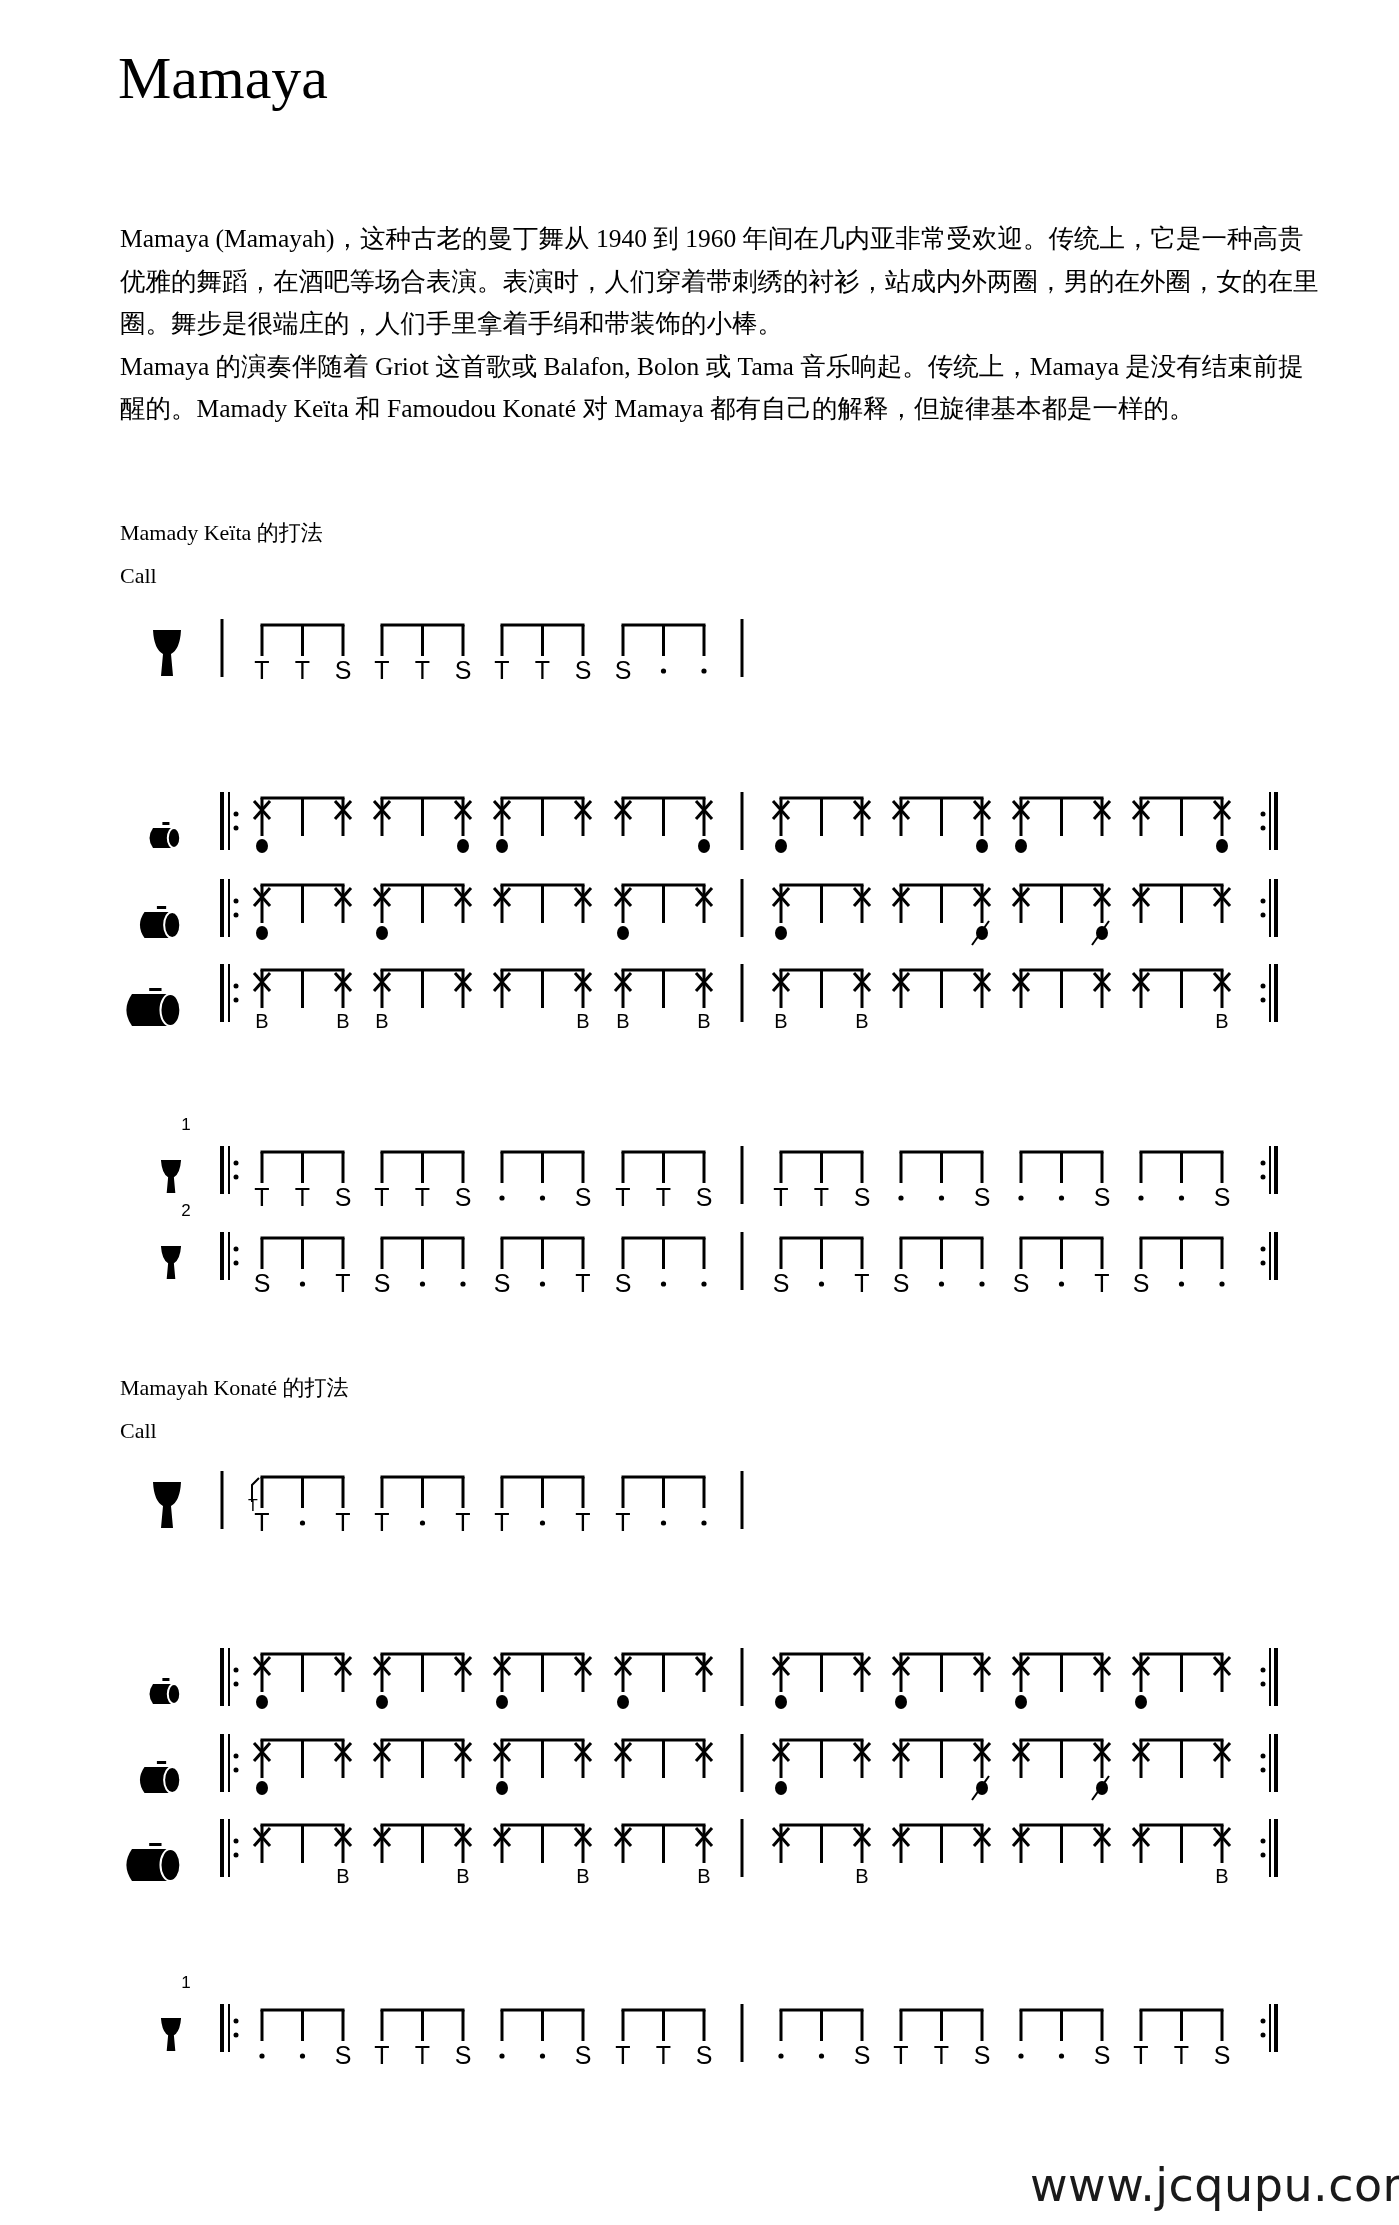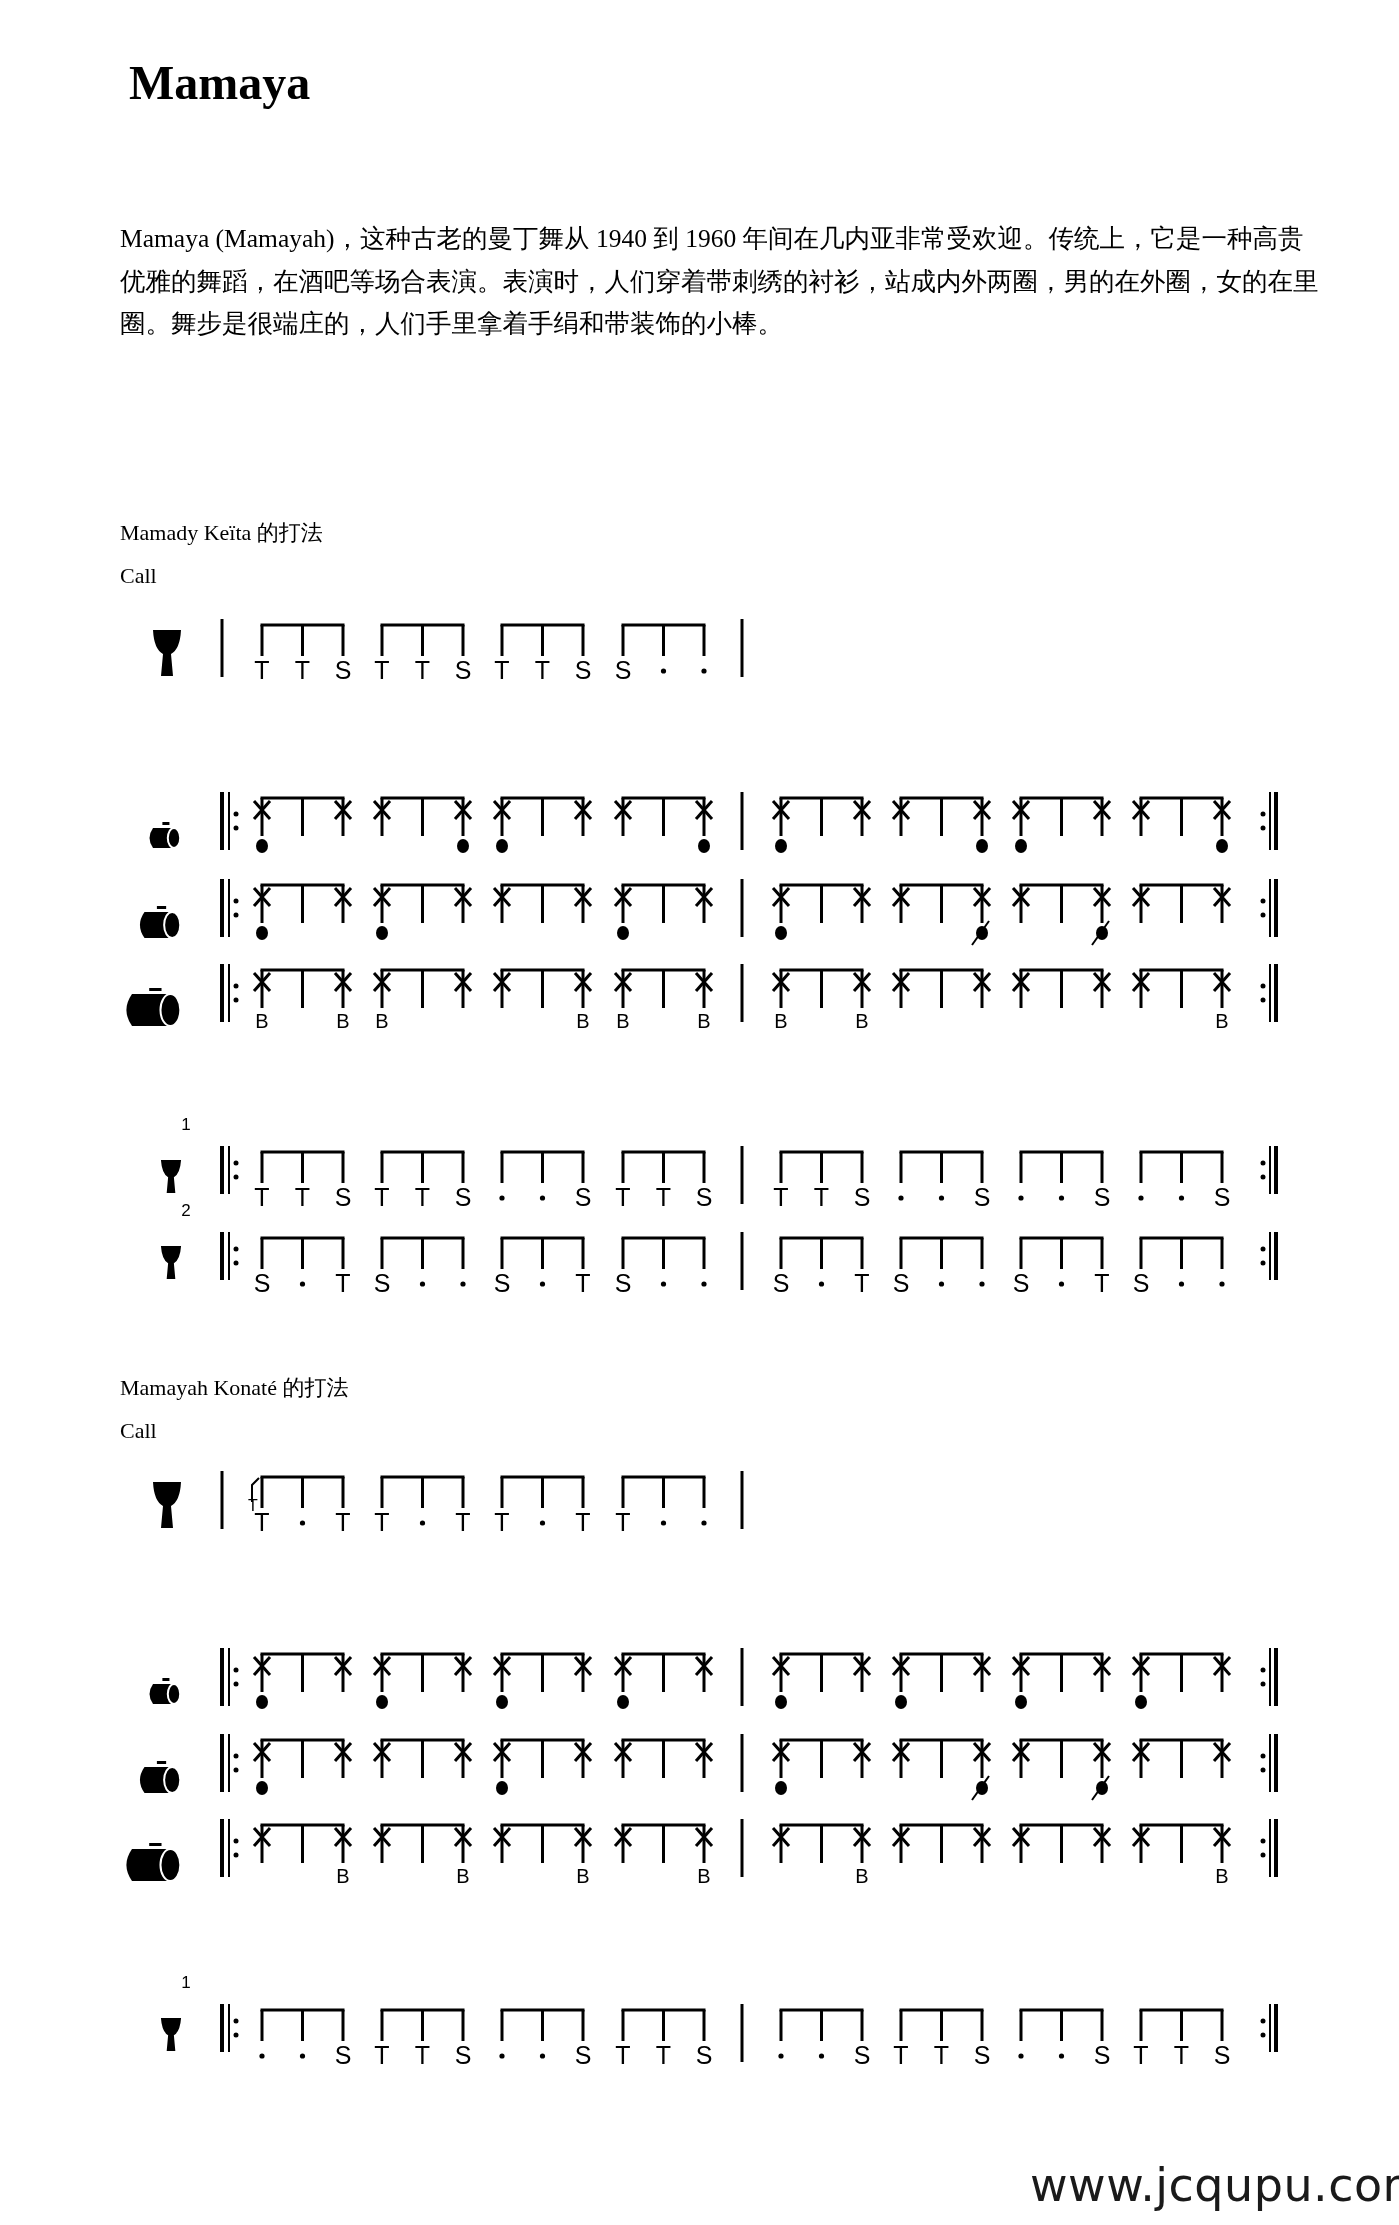--- a/index.html
+++ b/index.html
@@ -1,30 +1,31 @@
 <!DOCTYPE html>
 <html><head>
 <meta charset="utf-8">
 <style>
   html, body { margin: 0; padding: 0; background: #ffffff; }
   body { width: 1399px; height: 2225px; position: relative; overflow: hidden; color: #000; }
-  .title { position: absolute; left: 118px; top: 48px; font-family: "Liberation Serif", "DejaVu Serif", serif; font-size: 48px; line-height: 1; margin: 11px; font-weight: bold; }
+  .title { position: absolute; left: 118px; top: 48px; font-family: "Liberation Serif", "DejaVu Serif", serif; font-size: 60px; line-height: 1; margin: 0; font-weight: normal; }
   .intro { position: absolute; left: 120px; top: 218px; width: 1200px; font-family: "Liberation Serif", "DejaVu Serif", serif; font-size: 25.5px; line-height: 42.5px; margin: 0; }
   .intro p { margin: 0; }
   .label { position: absolute; left: 120px; font-family: "Liberation Serif", "DejaVu Serif", serif; font-size: 22px; line-height: 30px; margin: 0; white-space: nowrap; font-weight: normal; }
   svg.score { position: absolute; left: 0; top: 0; }
   .watermark { position: absolute; left: 1030px; top: 2158px; font-family: "DejaVu Sans", "Liberation Sans", sans-serif; font-size: 46px; color: #1a1a1a; letter-spacing: 0.5px; }
 </style>
 </head>
 <body>
 
 <h1 class="title">Mamaya</h1>
 
 <div class="intro">
   <p>Mamaya (Mamayah)，这种古老的曼丁舞从 1940 到 1960 年间在几内亚非常受欢迎。传统上，它是一种高贵优雅的舞蹈，在酒吧等场合表演。表演时，人们穿着带刺绣的衬衫，站成内外两圈，男的在外圈，女的在里圈。舞步是很端庄的，人们手里拿着手绢和带装饰的小棒。</p>
+  <p>Mamaya 的演奏伴随着 Griot 这首歌或 Balafon, Bolon 或 Tama 音乐响起。传统上，Mamaya 是没有结束前提醒的。Mamady Keïta 和 Famoudou Konaté 对 Mamaya 都有自己的解释，但旋律基本都是一样的。</p>
 </div>
 
 <h2 class="label" style="top:518px">Mamady Keïta  的打法</h2>
 <div class="label" style="top:561px">Call</div>
 
 <h2 class="label" style="top:1373px">Mamayah Konaté  的打法</h2>
 <div class="label" style="top:1416px">Call</div>
 
 <svg class="score" width="1399" height="2225" viewBox="0 0 1399 2225" id="score">
     <g>

